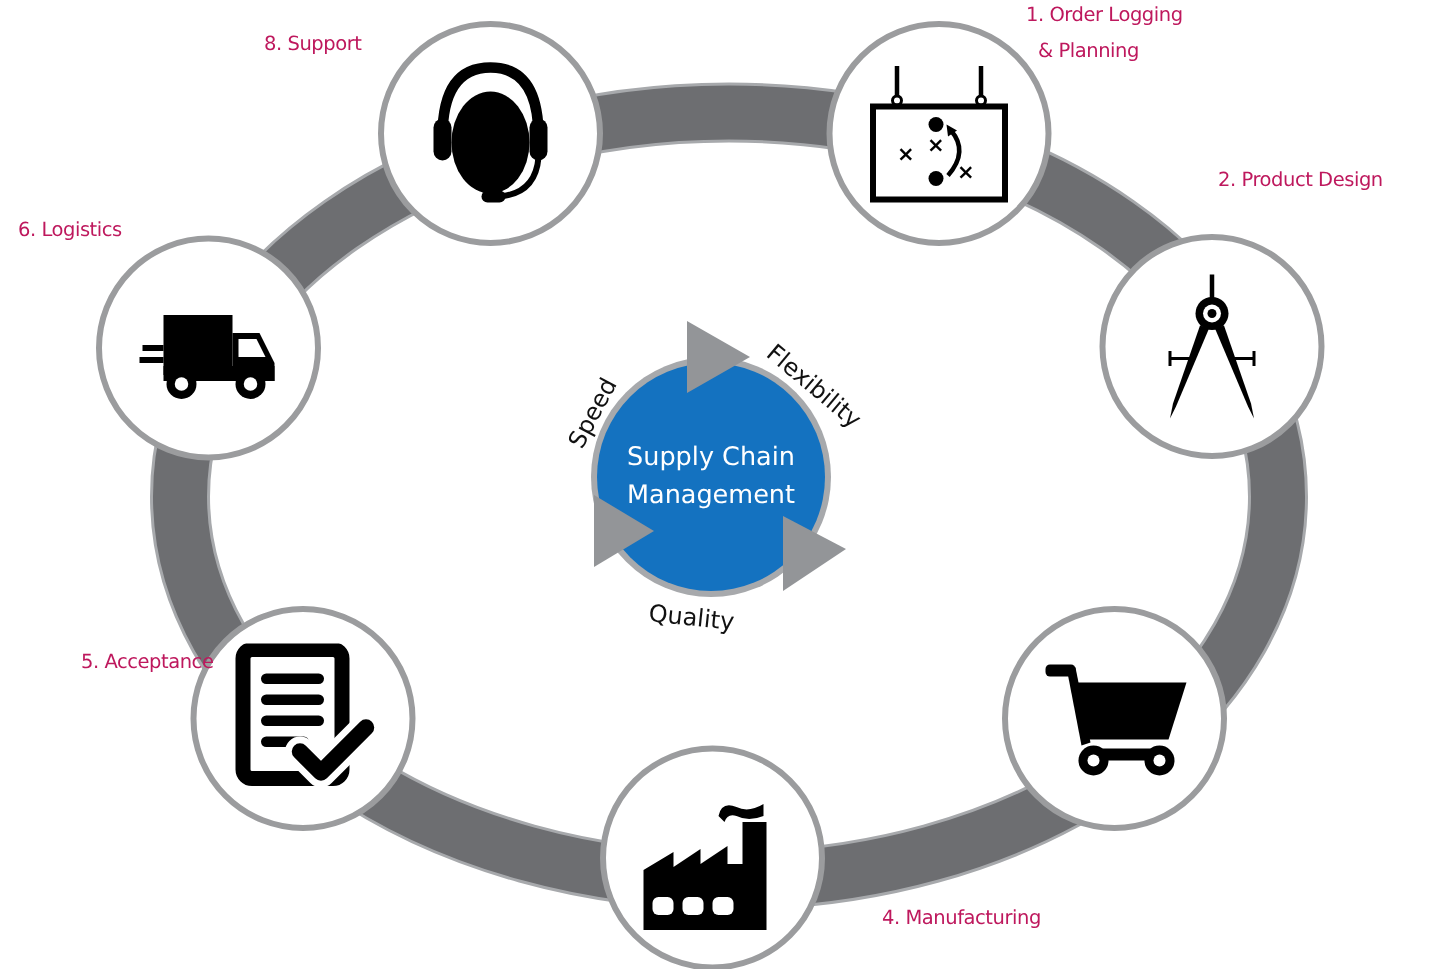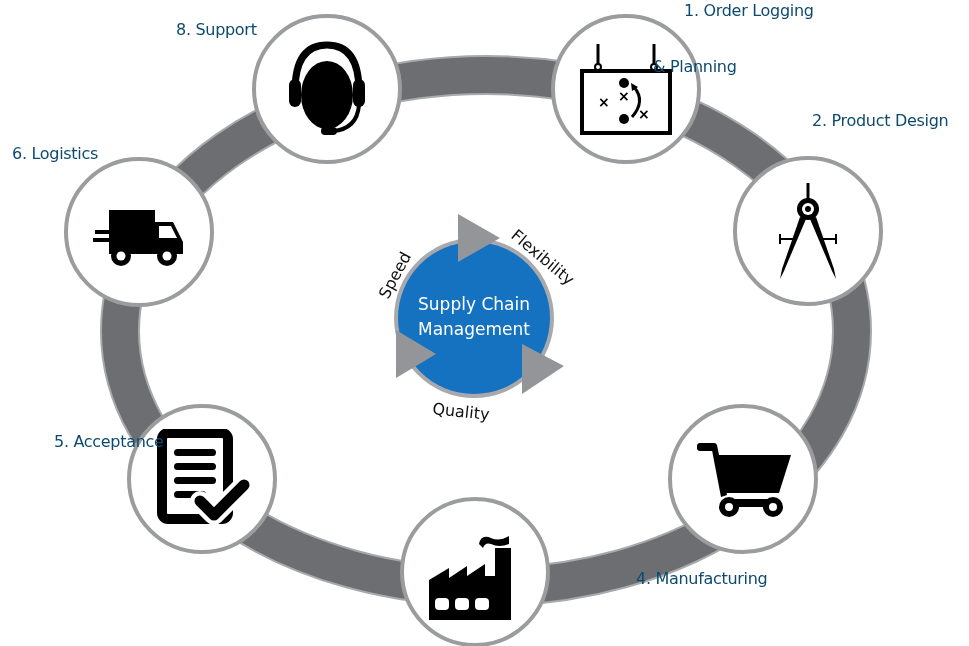--- a/index.html
+++ b/index.html
@@ -1,18 +1,18 @@
 <!DOCTYPE html>
 <html><head>
   <meta charset="utf-8">
   <style>
     html, body { margin: 0; padding: 0; background: #ffffff; }
     body { width: 969px; height: 646px; position: relative; overflow: hidden; font-family: "Liberation Sans", sans-serif; }
     #stage { position: absolute; left: 0; top: 0; width: 969px; height: 646px; }
-    .lbl { position: absolute; font-family: "DejaVu Sans", sans-serif; font-size: 16px; line-height: 22px; color: #0c4a6e; white-space: nowrap; letter-spacing: -0.3px; }
+    .lbl { position: absolute; font-family: "DejaVu Sans", sans-serif; font-size: 13px; line-height: 22px; color: #be185d; white-space: nowrap; letter-spacing: -0.3px; }
     .node { position: absolute; width: 150px; height: 150px; border-radius: 50%; background: #fff; border: 4px solid #9b9c9e; box-sizing: border-box; display: flex; align-items: center; justify-content: center; }
     .node svg { width: 100px; height: 100px; }
   </style>
 </head>
 <body>
 
 <div id="stage">
 
   <svg width="969" height="646" style="position:absolute;left:0;top:0">
     <ellipse cx="486" cy="331" rx="366" ry="256" fill="none" stroke="#a7a9ac" stroke-width="40"></ellipse>
@@ -43,21 +43,21 @@
       <circle cx="48" cy="44" r="5" fill="#000"></circle>
       <circle cx="48" cy="80" r="5" fill="#000"></circle>
       <path d="M58 48 Q70 62 56 78" fill="none" stroke="#000" stroke-width="3"></path>
       <polygon points="55,44 62,48 56,52" fill="#000"></polygon>
       <text x="22" y="68" font-size="14" font-weight="bold" font-family="DejaVu Sans, sans-serif">×</text>
       <text x="42" y="62" font-size="14" font-weight="bold" font-family="DejaVu Sans, sans-serif">×</text>
       <text x="62" y="80" font-size="14" font-weight="bold" font-family="DejaVu Sans, sans-serif">×</text>
     </svg>
   </div>
   <div class="lbl" style="left:684px;top:0px;">1. Order Logging</div>
-  <div class="lbl" style="left:653px;top:24px;margin-top:32px;">&amp; Planning</div>
+  <div class="lbl" style="left:692px;top:24px;">&amp; Planning</div>
 
   <div class="node" style="left:733px;top:156px;">
     <svg viewBox="0 0 100 100">
       <line x1="50" y1="2" x2="50" y2="18" stroke="#000" stroke-width="3"></line>
       <circle cx="50" cy="28" r="11" fill="#000"></circle>
       <circle cx="50" cy="28" r="6" fill="#fff"></circle>
       <circle cx="50" cy="28" r="3" fill="#000"></circle>
       <polygon points="42,36 48,38 26,90 22,98 24,88" fill="#000"></polygon>
       <polygon points="58,36 52,38 74,90 78,98 76,88" fill="#000"></polygon>
       <line x1="22" y1="58" x2="36" y2="58" stroke="#000" stroke-width="2"></line>
@@ -84,21 +84,21 @@
   <div class="node" style="left:400px;top:497px;">
     <svg viewBox="0 0 100 100">
       <path d="M54 22 Q56 12 66 16 Q74 20 84 14 L84 22 Q74 26 66 22 Q60 20 58 26 Z" fill="#000"></path>
       <polygon points="70,26 86,26 86,98 70,98" fill="#000"></polygon>
       <polygon points="4,58 24,46 24,56 42,44 42,54 60,42 60,54 72,54 72,98 4,98" fill="#000"></polygon>
       <rect x="10" y="76" width="14" height="12" rx="4" fill="#fff"></rect>
       <rect x="30" y="76" width="14" height="12" rx="4" fill="#fff"></rect>
       <rect x="50" y="76" width="14" height="12" rx="4" fill="#fff"></rect>
     </svg>
   </div>
-  <div class="lbl" style="left:588px;top:568px;margin-left:48px;">4. Manufacturing</div>
+  <div class="lbl" style="left:588px;top:602px;">4. Manufacturing</div>
 
   <div class="node" style="left:127px;top:404px;">
     <svg viewBox="0 0 100 100">
       <rect x="10" y="4" width="66" height="86" rx="6" fill="none" stroke="#000" stroke-width="10"></rect>
       <rect x="22" y="20" width="42" height="7" rx="3.5" fill="#000"></rect>
       <rect x="22" y="34" width="42" height="7" rx="3.5" fill="#000"></rect>
       <rect x="22" y="48" width="42" height="7" rx="3.5" fill="#000"></rect>
       <rect x="22" y="62" width="32" height="7" rx="3.5" fill="#000"></rect>
       <polyline points="48,72 62,86 92,56" fill="none" stroke="#fff" stroke-width="20" stroke-linecap="round" stroke-linejoin="round"></polyline>
       <polyline points="48,72 62,86 92,56" fill="none" stroke="#000" stroke-width="11" stroke-linecap="round" stroke-linejoin="round"></polyline>

